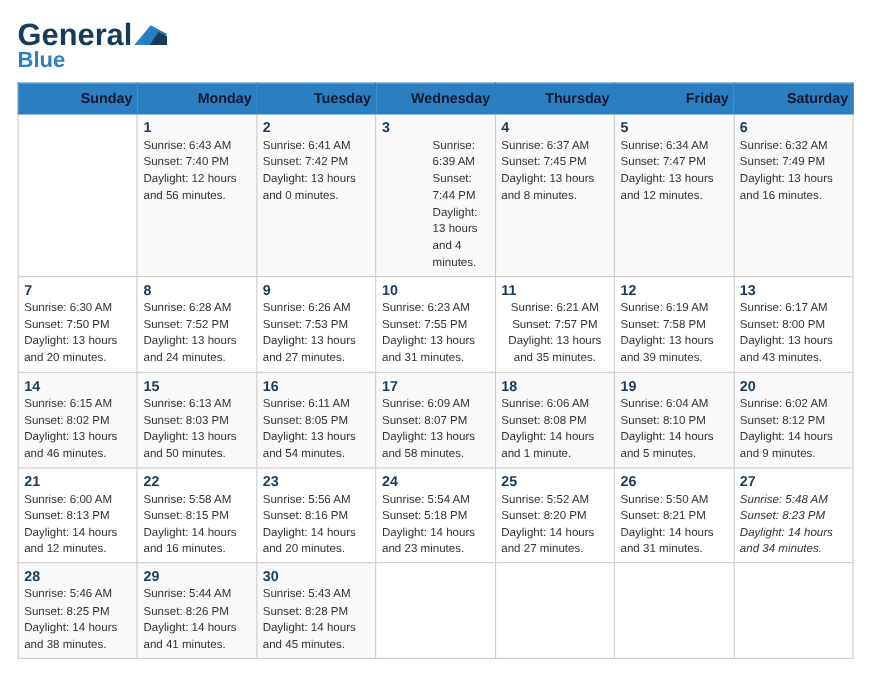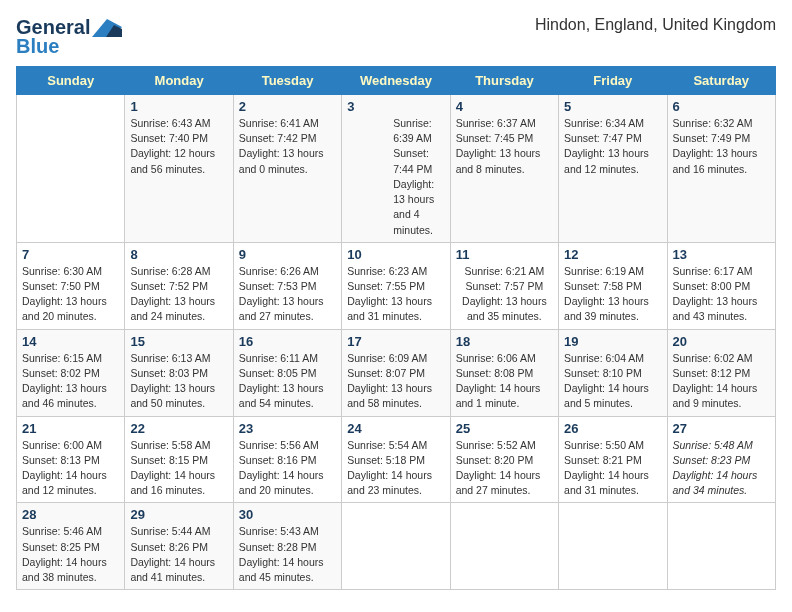--- a/index.html
+++ b/index.html
@@ -42,23 +42,23 @@
       font-size: 16px;
       color: #333;
     }
     table {
       width: 100%;
       border-collapse: collapse;
       font-size: 11px;
     }
     thead tr th {
       background-color: #2b7fc1;
-      color: #fef9c3;
+      color: #0f172a;
       padding: 6px 4px;
-      text-align: center;
+      text-align: right;
       font-size: 13px;
       font-weight: bold;
       border: 1px solid #2b7fc1;
     }
     tbody tr td {
       border: 1px solid #ccc;
       padding: 4px 5px;
       vertical-align: top;
       width: calc(100% / 7);
       min-height: 80px;
@@ -83,30 +83,29 @@
     .empty-cell {
       background: #fff !important;
     }
   </style>
 </head>
 <body>
 
 <div class="header-area">
   <div class="logo">
     <div class="logo-row">
-      <span style="font-size:20px;font-weight:bold;color:#1a3a5c;">General</span>
+      <span style="font-size:28px;font-weight:bold;color:#1a3a5c;">General</span>
       <svg class="logo-icon" viewBox="0 0 30 18" xmlns="http://www.w3.org/2000/svg">
         <polygon points="0,18 15,0 30,8 20,18" fill="#2b7fc1"></polygon>
         <polygon points="14,18 22,6 30,10 30,18" fill="#1a3a5c"></polygon>
       </svg>
     </div>
     <span style="font-size:20px;font-weight:bold;color:#2b7fc1;margin-top:-4px;">Blue</span>
   </div>
   <div class="title-area">
-    <div class="location-title">Hindon, England, United Kingdom</div>
   </div>
 </div>
 
 <table>
   <thead>
     <tr>
     <th>Sunday</th>
         <th>Monday</th>
         <th>Tuesday</th>
         <th>Wednesday</th>

